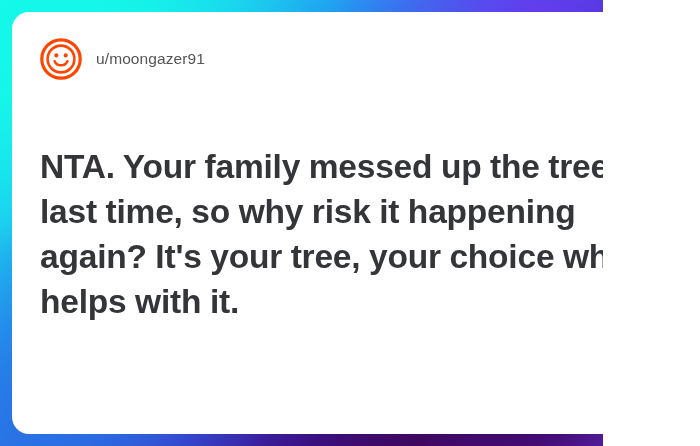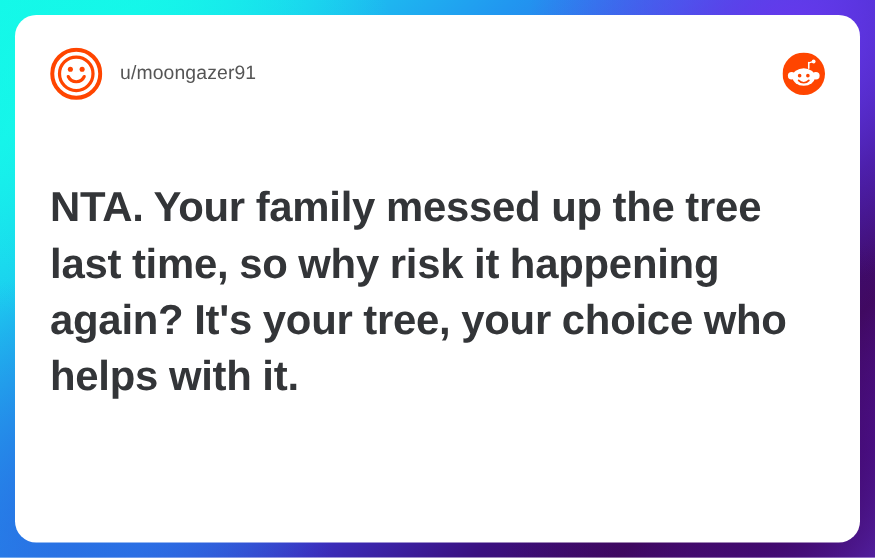--- a/index.html
+++ b/index.html
@@ -10,21 +10,21 @@
   body {
     width: 700px;
     height: 446px;
     overflow: hidden;
     font-family: "Liberation Sans", sans-serif;
   }
 
   
   #backdrop {
     position: relative;
-    width: 700px;
+    width: 603px;
     height: 446px;
     box-sizing: border-box;
     background:
       linear-gradient(135deg,
         #14F7E8 0%,
         #18EFEC 10%,
         #1CC9F0 22%,
         #2196F0 36%,
         #2F6FE8 48%,
         #3B2FBF 60%,

